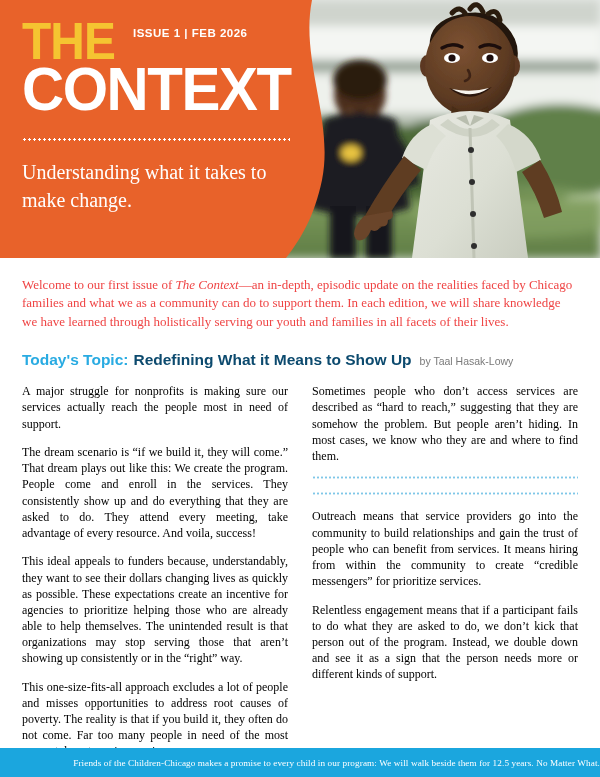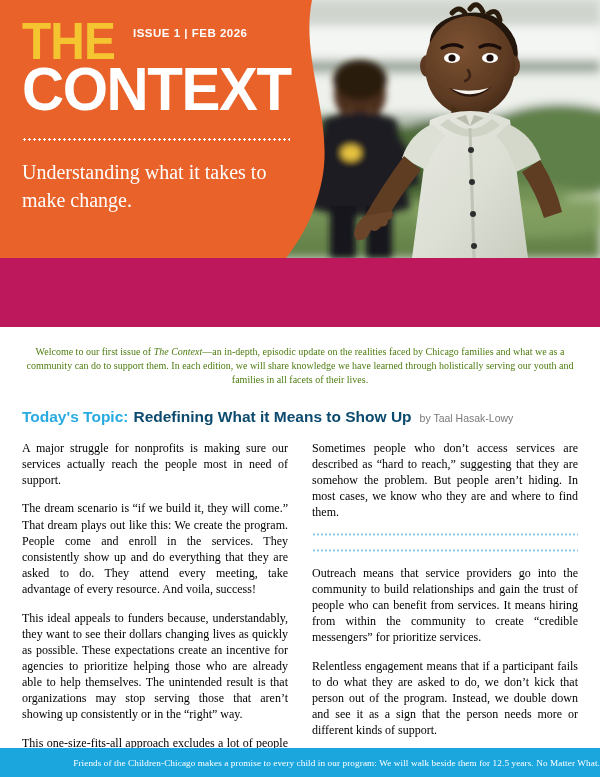--- a/index.html
+++ b/index.html
@@ -13,23 +13,23 @@
   body {
     font-family: "Liberation Serif", serif;
     position: relative;
     overflow: hidden;
   }
 
   
   .masthead {
     position: relative;
     width: 600px;
-    height: 327px;
+    height: 258px;
     overflow: hidden;
-    background: #be185d;
+    background: #701a75;
   }
 
   
   .masthead-photo {
     position: absolute;
     inset: 0 0 0 0;
     overflow: hidden;
   }
   .masthead-photo svg { display: block; width: 600px; height: 258px; }
 
@@ -101,24 +101,24 @@
     font-family: "Liberation Serif", serif;
     font-size: 20px;
     line-height: 1.38;
     color: #ffffff;
     width: 260px;
   }
 
   
   .intro {
     margin: 18px 22px 0 22px;
-    font-size: 10px;
+    font-size: 13px;
     line-height: 1.42;
-    color: #4d7c0f;
-    text-align: center;
+    color: #ef4444;
+    text-align: left;
   }
   .intro em { font-style: italic; }
 
   
   .topic-row {
     margin: 20px 22px 0 22px;
     display: flex;
     align-items: baseline;
     flex-wrap: nowrap;
   }

